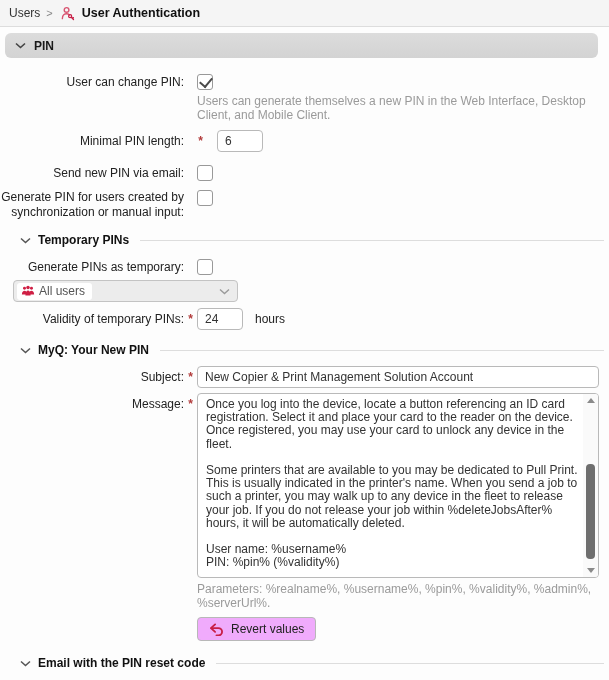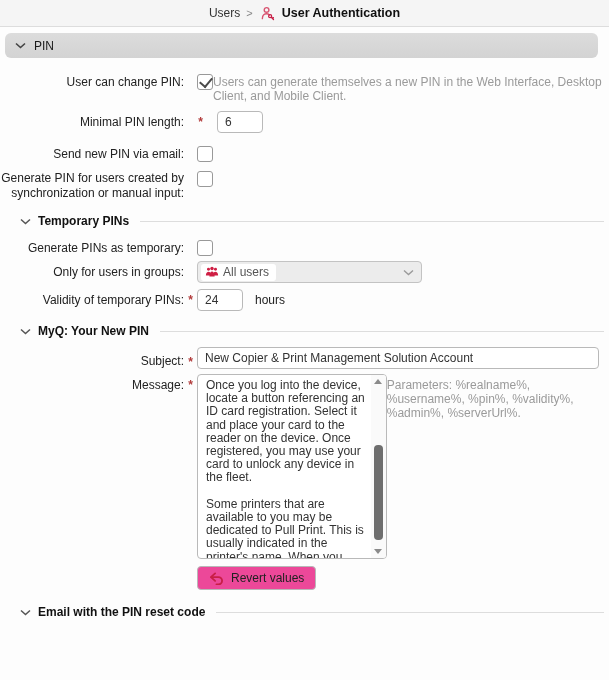--- a/index.html
+++ b/index.html
@@ -7,52 +7,52 @@
   body {
     font-family: "Liberation Sans", "DejaVu Sans", sans-serif;
     font-size: 12px;
     color: #222;
     background: #fdfdfd;
   }
   
   .crumb {
     height: 27px; display: flex; align-items: center;
     background: #f5f5f5; border-bottom: 1px solid #ddd;
-    padding: 0 9px; gap: 6px; justify-content: center;
+    padding: 0 9px; gap: 6px;
   }
   .crumb a { color: #333; text-decoration: none; cursor: pointer; }
   .crumb .sep { color: #888; font-size: 11px; }
   .crumb .title { font-weight: bold; color: #111; font-size: 12.5px; }
   .crumb .cicon { display: inline-flex; margin: 0 1px; }
 
   .content { padding-top: 6px; }
 
   
   .bar {
     margin: 0 11px 13px 5px; height: 25px; border-radius: 6px;
     background: linear-gradient(#dcdcdc, #d3d3d3);
     display: flex; align-items: center; padding: 0 10px; gap: 8px;
     cursor: pointer;
   }
-  .bar .btitle { font-weight: normal; color: #1a1a1a; }
+  .bar .btitle { font-weight: bold; color: #1a1a1a; }
 
   
   .sect {
     display: flex; align-items: center; gap: 7px;
     padding-left: 20px; margin-bottom: 9px; cursor: pointer;
   }
   .sect .stitle { font-weight: bold; color: #111; white-space: nowrap; }
   .sect .line { flex: 1; border-top: 1px solid #ddd; margin: 0 5px 0 4px; }
 
   
   .row { display: flex; align-items: flex-start; }
   .lbl { width: 184px; text-align: right; color: #222; line-height: 15px; padding-top: 4px; flex: none; }
   .lbl.nopad { padding-top: 2px; }
   .ast { width: 13px; text-align: center; color: #b23b3b; font-weight: bold; padding-top: 4px; flex: none; }
-  .fld { display: flex; flex-direction: row; min-width: 0; }
+  .fld { display: flex; flex-direction: column; min-width: 0; }
   .fld-inline { display: flex; align-items: center; gap: 12px; }
 
   .hint { color: #9a9a9a; line-height: 14px; margin-top: 4px; }
   .hint.inline { margin-top: 2px; }
 
   input[type="checkbox"] {
     -webkit-appearance: none; appearance: none;
     width: 16px; height: 16px; border: 1px solid #999; border-radius: 3px;
     background: #fff; position: relative; margin-top: 3px; cursor: pointer; flex: none;
   }
@@ -97,28 +97,28 @@
     background: #fafafa; border-radius: 0 3px 3px 0;
     display: flex; flex-direction: column; align-items: center;
   }
   .sarrow { width: 0; height: 0; border-left: 4px solid transparent; border-right: 4px solid transparent; margin: 4px 0; }
   .sarrow.up { border-bottom: 5px solid #8a8a8a; }
   .sarrow.down { border-top: 5px solid #8a8a8a; margin-top: auto; }
   .sthumb { position: absolute; top: 38%; height: 52%; width: 9px; left: 3px; background: #6e6e6e; border-radius: 4px; cursor: grab; }
 
   .btn {
     display: inline-flex; align-items: center; gap: 7px;
-    height: 24px; padding: 0 11px; background: #ec4899;
+    height: 24px; padding: 0 11px; background: #f0abfc;
     border: 1px solid #b8b8b8; border-radius: 4px; cursor: pointer;
     font-size: 12px; color: #222;
     font-family: "Liberation Sans", "DejaVu Sans", sans-serif;
   }
 
   .suffix { color: #222; padding-top: 4px; font-weight: bold; }
-  .mb4 { margin-bottom: 4px; } .mb5 { margin-bottom: 5px; align-items: flex-end; } .mb6 { margin-bottom: 6px; }
+  .mb4 { margin-bottom: 4px; } .mb5 { margin-bottom: 5px; } .mb6 { margin-bottom: 6px; }
   .mb8 { margin-bottom: 8px; } .mb10 { margin-bottom: 10px; gap: 10px; } .mb13 { margin-bottom: 13px; }
   .mb15 { margin-bottom: 15px; }
 </style>
 </head>
 <body>
 
 <header class="crumb">
   <a>Users</a>
   <span class="sep">&gt;</span>
   <span class="cicon">
@@ -191,21 +191,20 @@
 
   <div class="row mb5">
     <label class="lbl">Generate PINs as temporary:</label>
     <span class="ast"></span>
     <div class="fld">
       <input type="checkbox" style="">
     </div>
   </div>
 
   <div class="row mb6">
-    <label class="lbl">Only for users in groups:</label>
     <span class="ast"></span>
     <div class="fld">
       <div class="select">
         <span class="tag">
           <span style="display:inline-flex">
             <svg width="14" height="12" viewBox="0 0 16 13" fill="#cf1f44">
               <circle cx="4" cy="3.4" r="1.7"></circle>
                 <circle cx="12" cy="3.4" r="1.7"></circle>
                 <circle cx="8" cy="2.6" r="2"></circle>
               <path d="M1 10.5 C1 7.8 2.5 6.3 4 6.3 C4.8 6.3 5.4 6.6 6 7.2 L6 10.5 Z"></path>

